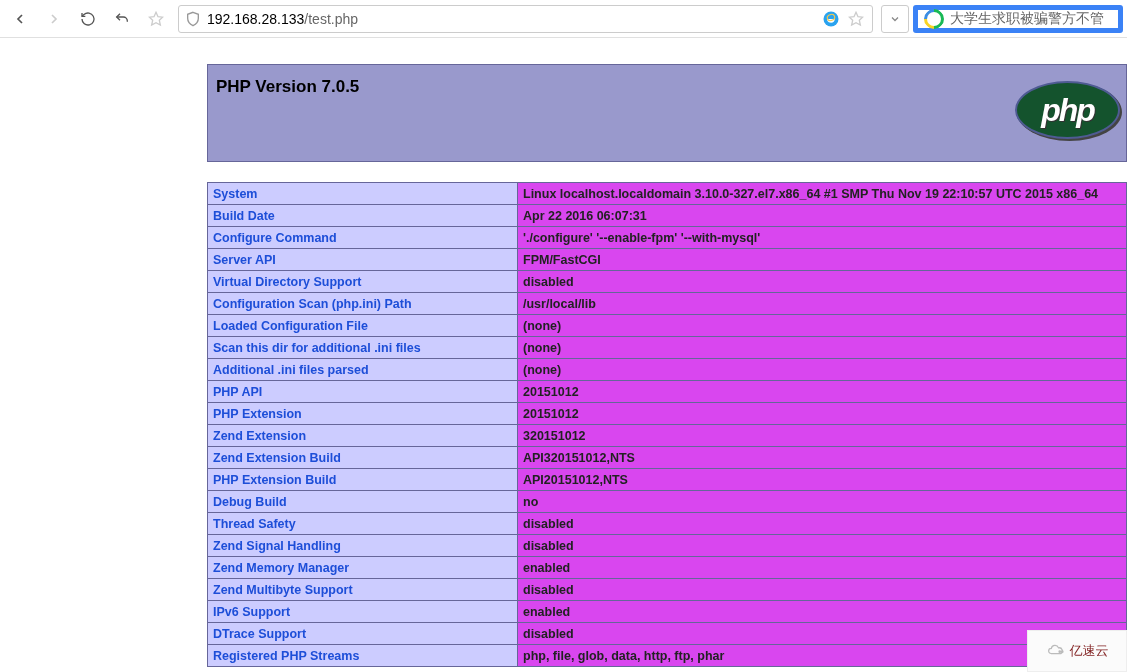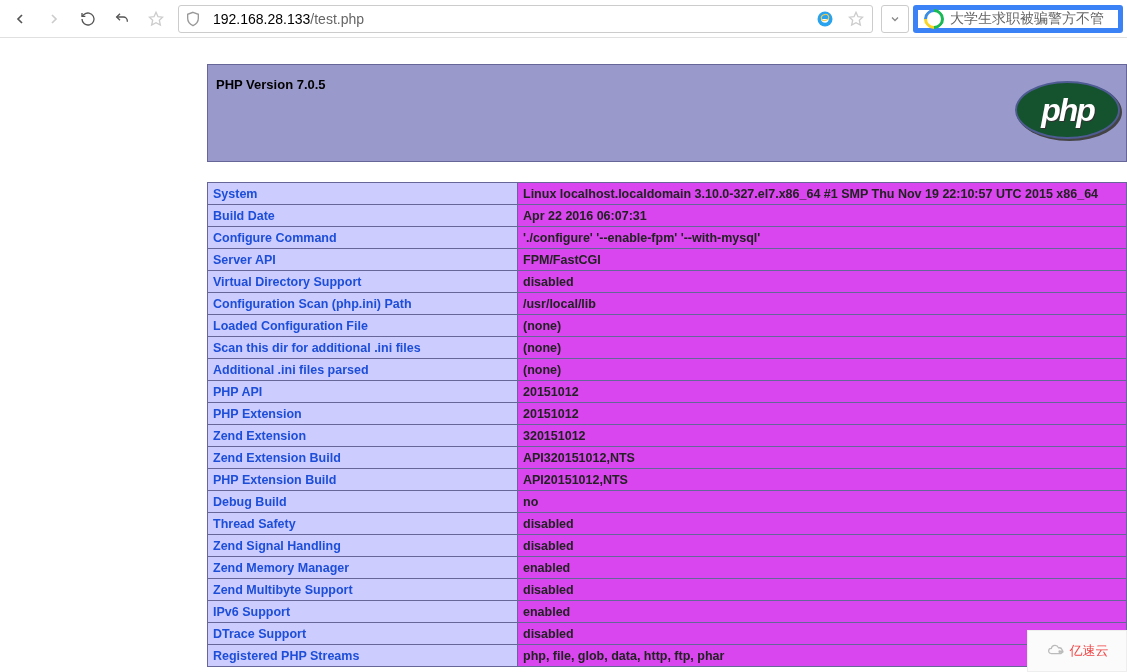--- a/index.html
+++ b/index.html
@@ -37,21 +37,21 @@
       flex: 1;
       height: 28px;
       border: 1px solid #ccc;
       border-radius: 3px;
       display: flex;
       align-items: center;
       padding: 0 6px;
       margin: 0 4px;
       font-size: 14px;
       color: #333;
-      gap: 12px;
+      gap: 6px;
     }
     .shield {
       width: 16px; height: 16px; color: #999;
     }
     .url-text { flex: 1; color: #666; }
     .url-host { color: #000; }
     .ie-icon {
       width: 18px; height: 18px;
       display: flex; align-items: center; justify-content: center;
     }
@@ -98,21 +98,21 @@
       background: #9999cc;
       border: 1px solid #666699;
       height: 98px;
       display: flex;
       align-items: flex-start;
       justify-content: space-between;
       padding: 0 0 0 8px;
       position: relative;
     }
     .header-title {
-      font-size: 13px;
+      font-size: 17px;
       font-weight: bold;
       color: #000;
       padding-top: 12px;
     }
     .php-logo {
       width: 105px; height: 58px;
       background: #14532d;
       border-radius: 50% / 50%;
       display: flex; align-items: center; justify-content: center;
       color: #fff; font-weight: bold; font-size: 32px;
@@ -149,21 +149,21 @@
     }
 
     
     .wm {
       position: absolute;
       right: 0; bottom: 0;
       width: 100px; height: 42px;
       background: #fbfbfb;
       border: 1px solid #eee;
       display: flex; align-items: center; justify-content: center;
-      gap: 4px; color: #ef4444; font-size: 13px;
+      gap: 4px; color: #7f1d1d; font-size: 13px;
     }
     .wm svg { width: 20px; height: 14px; }
   </style>
 </head>
 <body>
 
 <div class="toolbar">
   <div class="tool-btn">
     <svg viewBox="0 0 24 24" fill="none" stroke="currentColor" stroke-width="2.5">
         <polyline points="15 18 9 12 15 6"></polyline>

